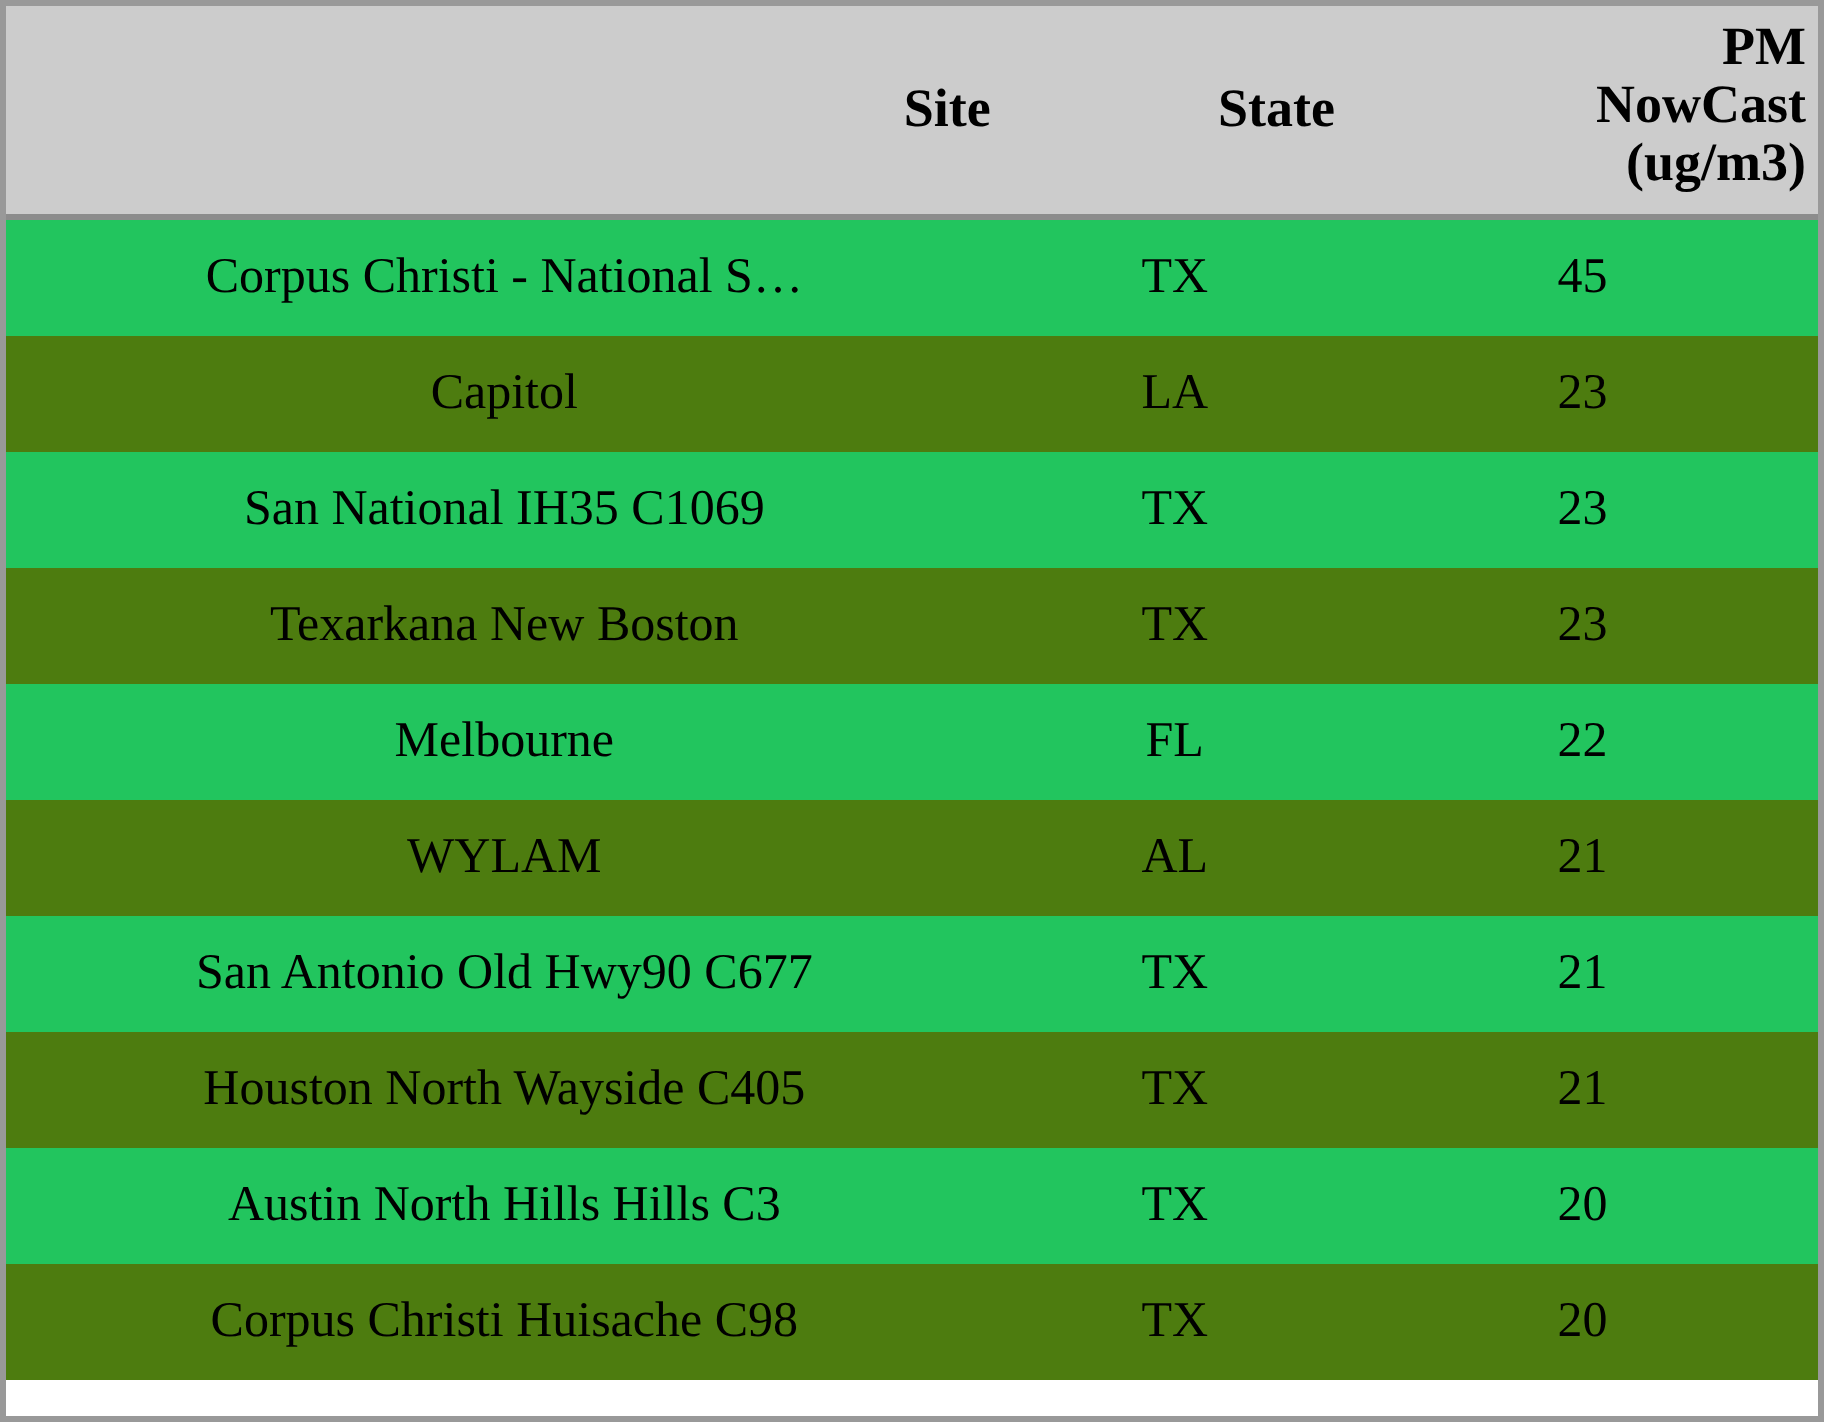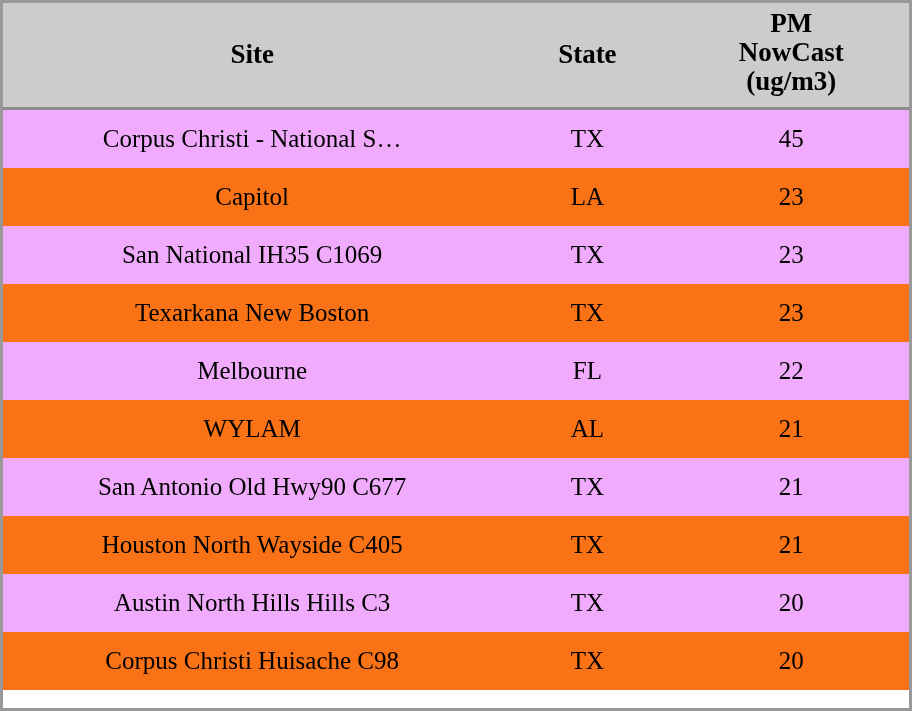--- a/index.html
+++ b/index.html
@@ -29,43 +29,43 @@
   table.aqi-table col.col-state  { width: 19%; }
   table.aqi-table col.col-pm     { width: 26%; }
 
   thead tr.header-row {
     background: #cccccc;
   }
   thead th {
     font-weight: bold;
     font-size: 27px;
     color: #000000;
-    text-align: center;
+    text-align: right;
     vertical-align: middle;
     padding: 9px 6px 11px 6px;
     border-bottom: 3px solid #8c8c8c;
     line-height: 1.08;
   }
   thead th.th-pm {
     padding-top: 6px;
   }
   tbody td {
     font-size: 25px;
     color: #000000;
     text-align: center;
     vertical-align: middle;
     height: 58px;
     padding: 0 6px;
     border: none;
     white-space: nowrap;
     overflow: hidden;
     text-overflow: ellipsis;
   }
-  tbody tr.row-odd  { background: #f0abfc; }
-  tbody tr.row-even { background: #f97316; }
+  tbody tr.row-odd  { background: #22c55e; }
+  tbody tr.row-even { background: #4d7c0f; }
 </style>
 </head>
 <body>
 
 <div class="table-frame">
   <table class="aqi-table">
     <colgroup>
       <col class="col-site">
       <col class="col-state">
       <col class="col-pm">

